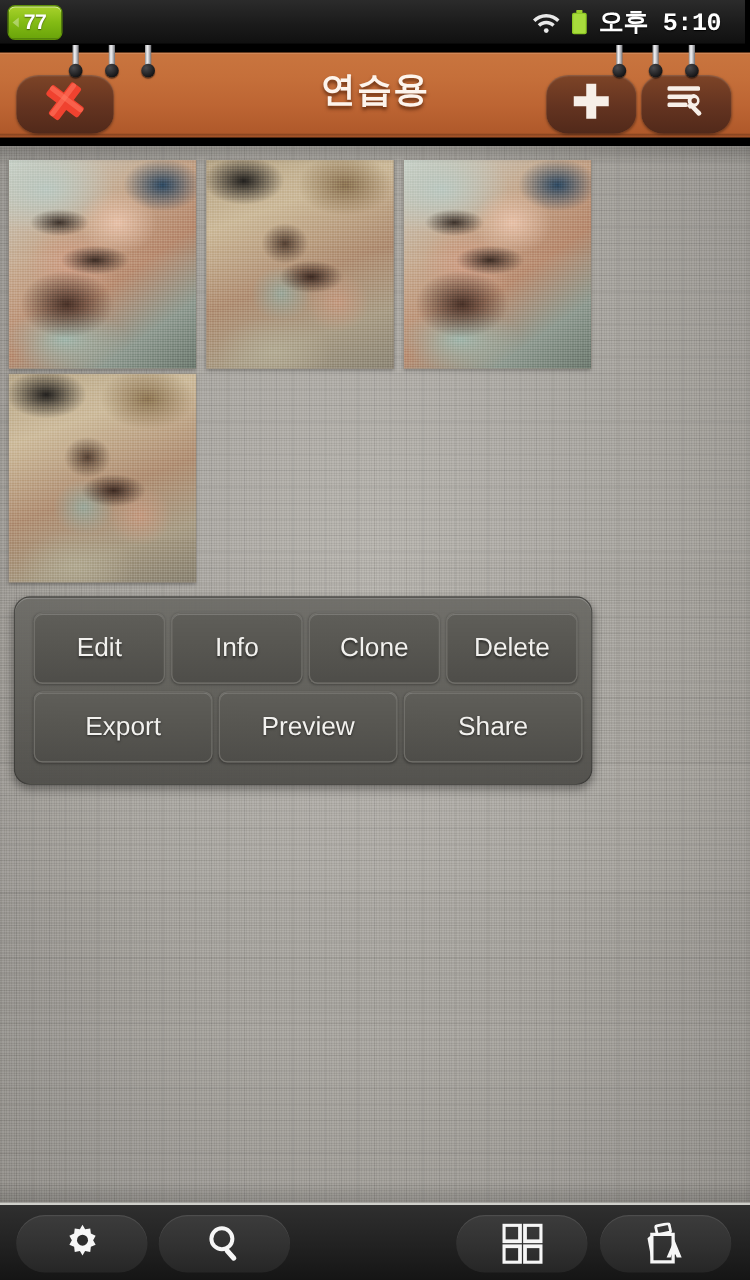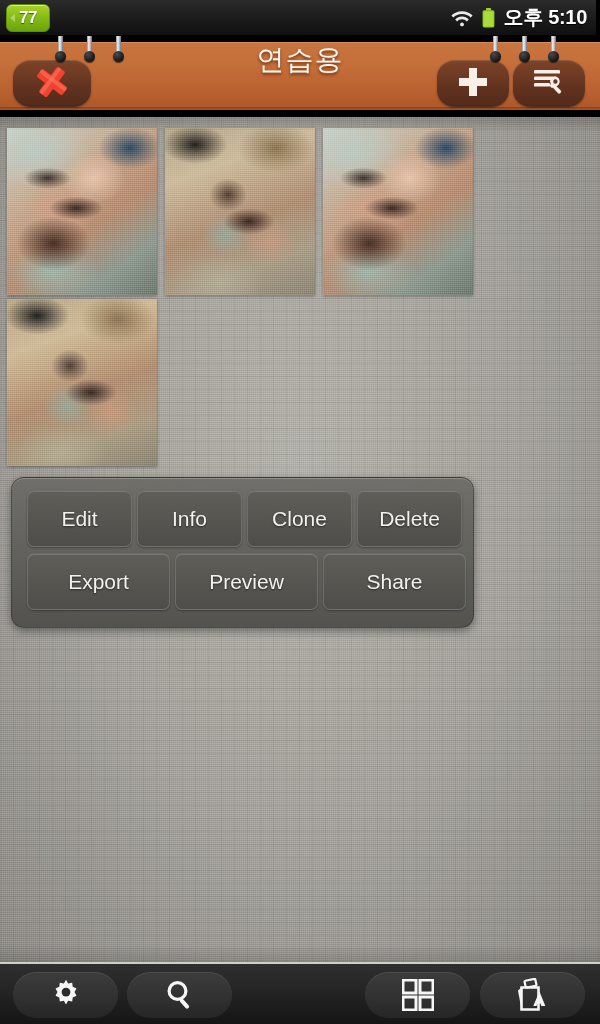--- a/index.html
+++ b/index.html
@@ -50,21 +50,22 @@
     position: absolute; left: 3px; top: 50%;
     margin-top: -4px;
     width: 0; height: 0;
     border-top: 4px solid transparent;
     border-bottom: 4px solid transparent;
     border-right: 5px solid rgba(255,255,255,.35);
   }
   .status-right {
     margin-left: auto;
     display: flex; align-items: center; gap: 9px;
-    padding-right: 9px;
+    padding-right: 19px;
+    font-family: Liberation Mono, monospace;
   }
   .status-clock {
     color: #ffffff; font-size: 20px; font-weight: bold;
     letter-spacing: -0.3px;
     text-shadow: 0 1px 1px #000;
   }
   .icon-wifi { width: 22px; height: 18px; display: block; }
   .icon-batt { width: 13px; height: 20px; display: block; }
 
   
@@ -82,25 +83,25 @@
        #c9753f 0%, #c56f3a 30%, #bd6533 62%, #ad5729 100%);
     box-shadow: 0 2px 5px rgba(0,0,0,.45), inset 0 1px 0 rgba(255,255,255,.18);
   }
   .titlebar:after{
     content:"";
     position:absolute; left:0; right:0; bottom:0; height:3px;
     background: linear-gradient(to bottom, rgba(0,0,0,.25), rgba(0,0,0,0));
   }
   .title-text {
     position: absolute;
-    left: 0; right: 0; top: 5px;
+    left: 0; right: 0; top: 17px;
     text-align: center;
     color: #fdf4ec;
     font-size: 28px;
-    font-weight: normal;
+    font-weight: bold;
     text-shadow: 0 2px 3px rgba(60,20,0,.65);
     letter-spacing: 1px;
   }
   .nail {
     position: absolute;
     width: 11px; height: 26px;
     z-index: 32;
   }
   .nail .shaft {
     position: absolute; left: 3px; top: 0;

